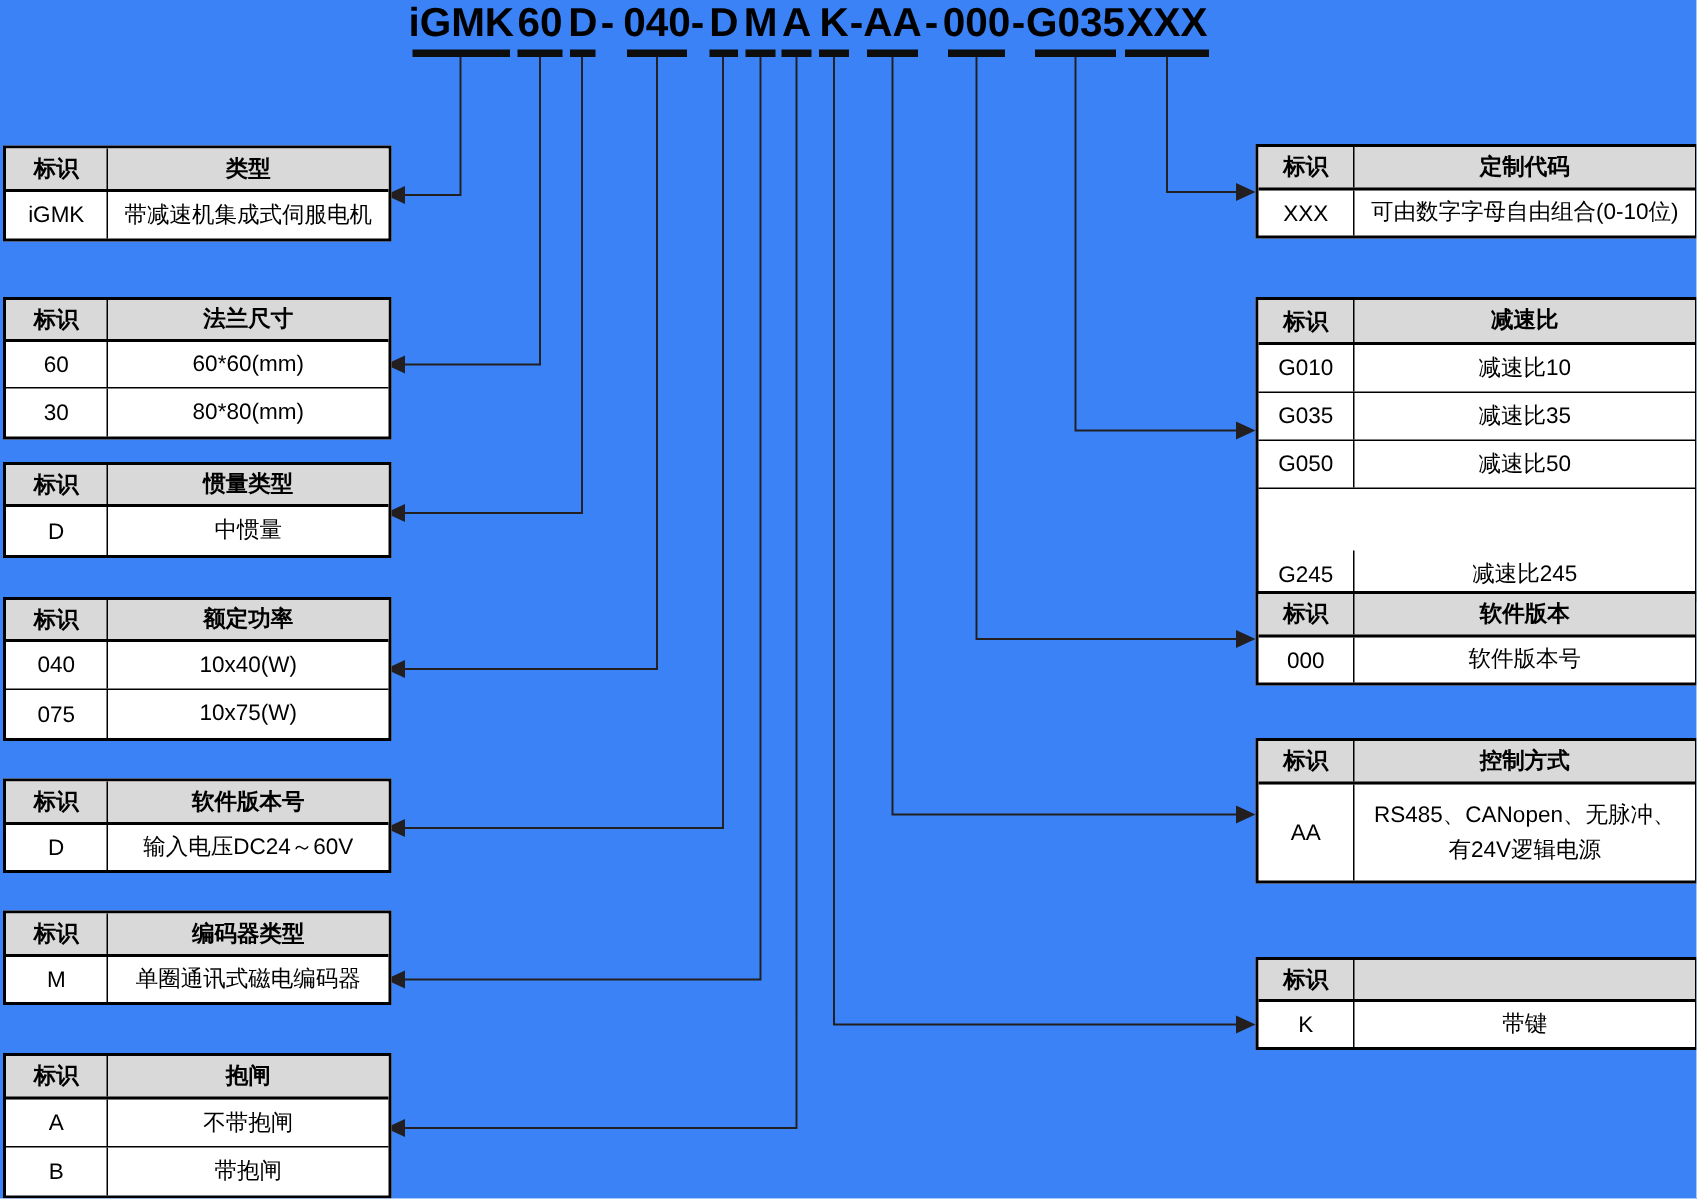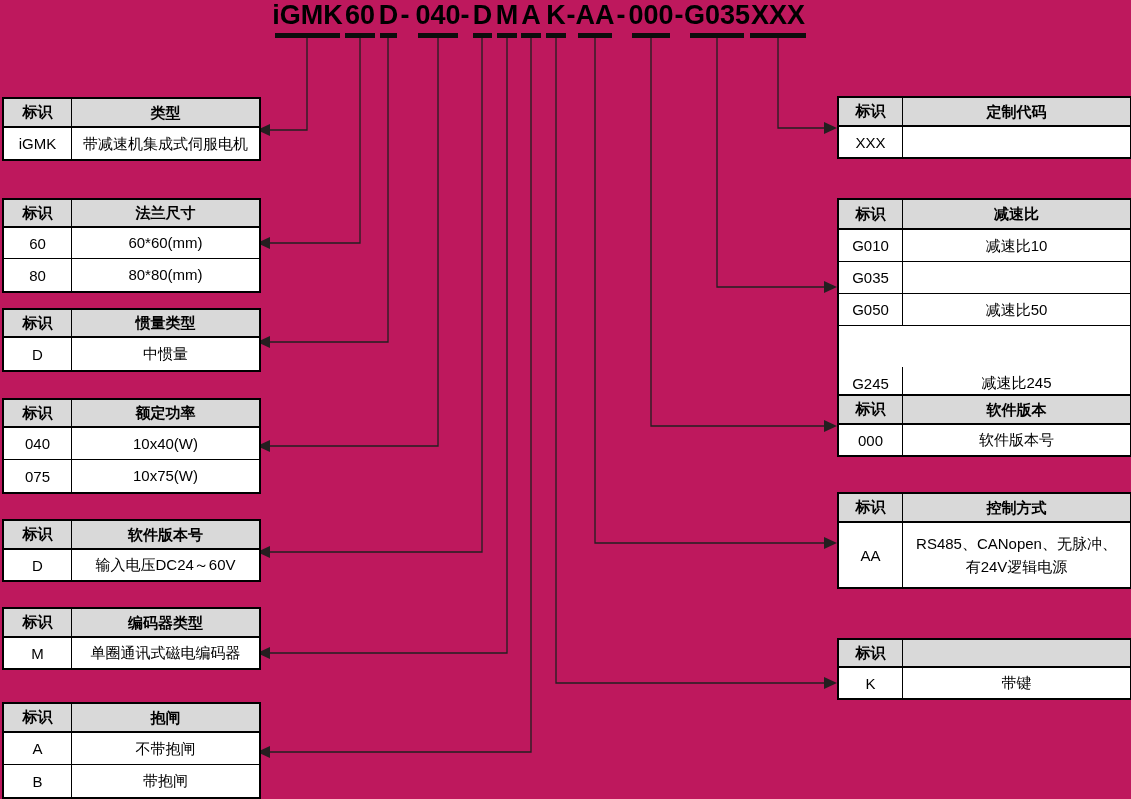--- a/index.html
+++ b/index.html
@@ -1,17 +1,17 @@
 <!DOCTYPE html>
 <html><head>
 <meta charset="utf-8">
 <style>
   html,body{margin:0;padding:0;background:#ffffff;}
   .canvas{
-    position:relative;width:1131px;height:799px;background:#be185d;
+    position:relative;width:1131px;height:799px;background:#3b82f6;
     font-family:"Liberation Sans","DejaVu Sans",sans-serif;color:#000;overflow:hidden;
   }
   #connectors{position:absolute;left:0;top:0;}
   .seg{
     position:absolute;top:0;height:31px;line-height:31px;text-align:center;
     font-size:27px;font-weight:600;white-space:nowrap;letter-spacing:0;
   }
   .dash{
     position:absolute;top:0;height:31px;line-height:31px;width:16px;text-align:center;
     font-size:27px;font-weight:600;
@@ -101,21 +101,21 @@
       <div class="tbl" style="left: 2px; top: 198px; width: 255px; border-color: rgb(0, 0, 0);">
         <div class="trow hdr" style="height: 28px; background: rgb(217, 217, 217);">
           <div class="c1" style="width: 68px;">标识</div>
           <div class="c2">法兰尺寸</div>
         </div>
         <div class="trow" style="height: 31px;">
           <div class="c1" style="width: 68px;">60</div>
           <div class="c2">60*60(mm)</div>
         </div>
         <div class="trow" style="height: 32px;">
-          <div class="c1" style="width: 68px;">80</div>
+          <div class="c1" style="width: 68px;">30</div>
           <div class="c2">80*80(mm)</div>
         </div>
       </div>
       <div class="tbl" style="left: 2px; top: 308px; width: 255px; border-color: rgb(0, 0, 0);">
         <div class="trow hdr" style="height: 28px; background: rgb(217, 217, 217);">
           <div class="c1" style="width: 68px;">标识</div>
           <div class="c2">惯量类型</div>
         </div>
         <div class="trow" style="height: 32px;">
           <div class="c1" style="width: 68px;">D</div>
@@ -170,33 +170,35 @@
           <div class="c2">带抱闸</div>
         </div>
       </div>
       <div class="tbl" style="left: 837px; top: 96px; width: 291px; border-color: rgb(0, 0, 0);">
         <div class="trow hdr" style="height: 29px; background: rgb(217, 217, 217);">
           <div class="c1" style="width: 64px;">标识</div>
           <div class="c2">定制代码</div>
         </div>
         <div class="trow" style="height: 30px;">
           <div class="c1" style="width: 64px;">XXX</div>
+          <div class="c2">可由数字字母自由组合(0-10位)</div>
         </div>
       </div>
       <div class="tbl" style="left: 837px; top: 198px; width: 291px; border-color: rgb(0, 0, 0);">
         <div class="trow hdr" style="height: 30px; background: rgb(217, 217, 217);">
           <div class="c1" style="width: 64px;">标识</div>
           <div class="c2">减速比</div>
         </div>
         <div class="trow" style="height: 32px;">
           <div class="c1" style="width: 64px;">G010</div>
           <div class="c2">减速比10</div>
         </div>
         <div class="trow" style="height: 32px;">
           <div class="c1" style="width: 64px;">G035</div>
+          <div class="c2">减速比35</div>
         </div>
         <div class="trow" style="height: 32px;">
           <div class="c1" style="width: 64px;">G050</div>
           <div class="c2">减速比50</div>
         </div>
         <div class="trow" style="height: 32px; margin-top: 41px;">
           <div class="c1" style="width: 64px;">G245</div>
           <div class="c2">减速比245</div>
         </div>
       </div>

